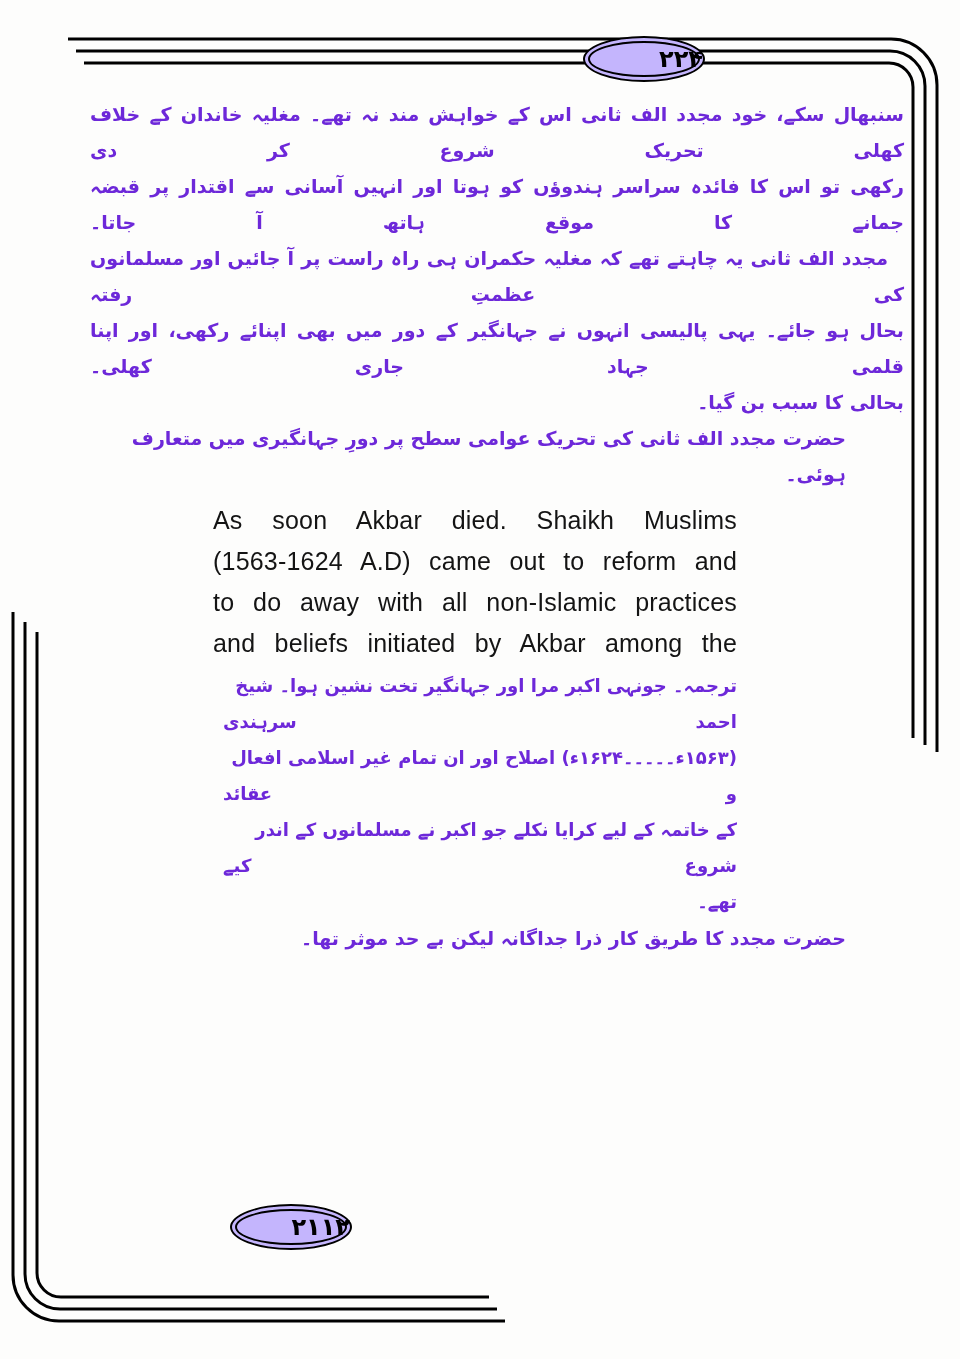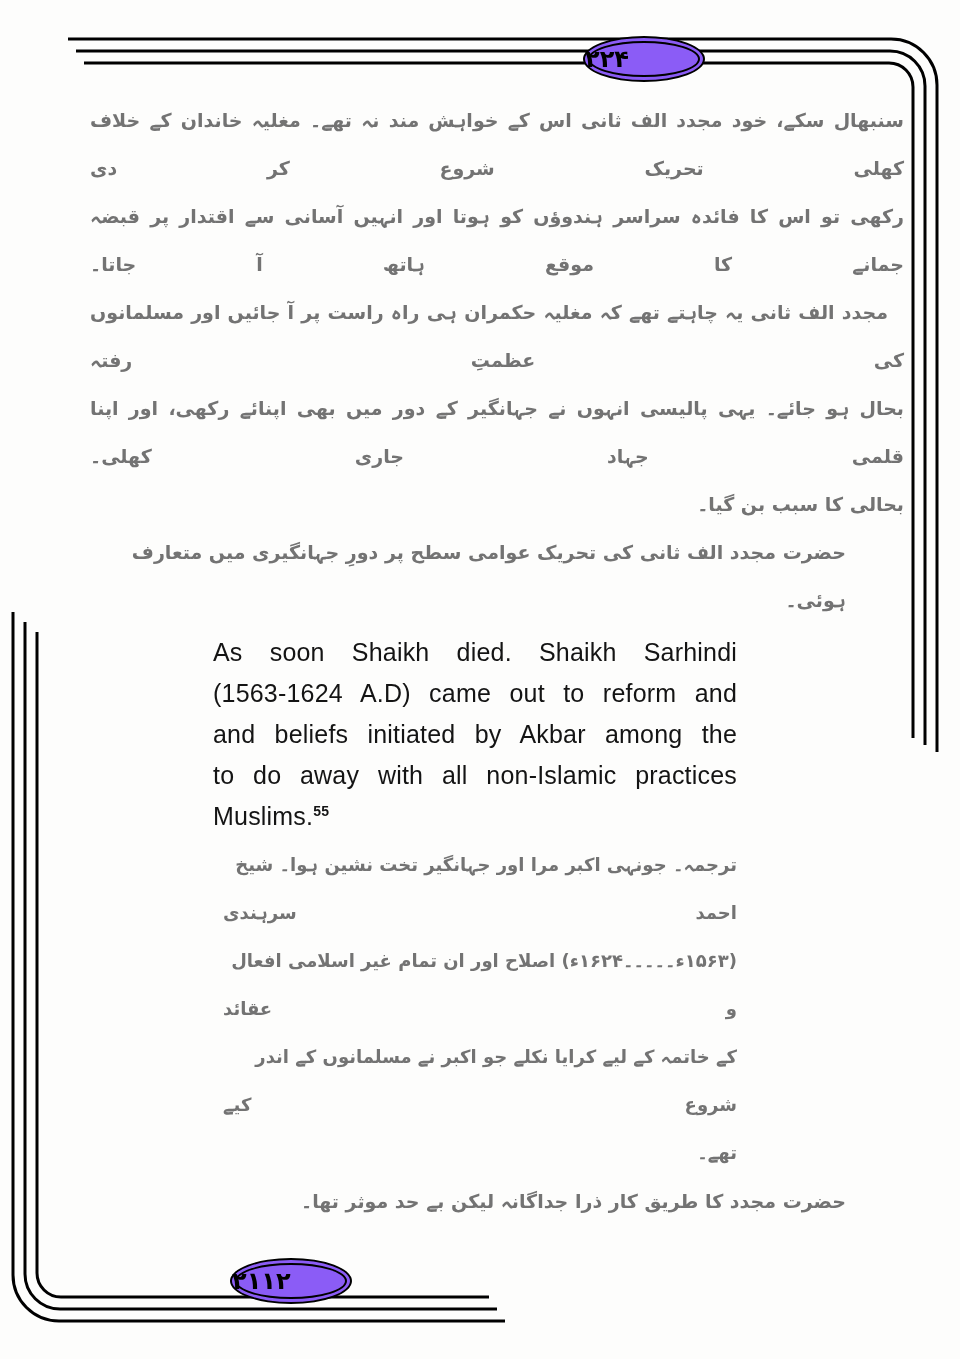--- a/index.html
+++ b/index.html
@@ -8,22 +8,22 @@
     background:#fdfdfc;overflow:hidden;color:#101010;
   }
   .frame-svg{position:absolute;inset:0;z-index:1;}
   .content{position:absolute;left:78px;top:0;width:826px;padding-top:96px;z-index:2;}
 
   
   .u-line{
     direction:rtl;
     text-align:justify;text-align-last:justify;
     font-family:"DejaVu Sans",sans-serif;
-    font-weight:700;font-size:19px;line-height:48px;
-    color:#737373;white-space:normal;margin-left:12px;
+    font-weight:700;font-size:19px;line-height:36px;
+    color:#6d28d9;white-space:normal;margin-left:12px;
   }
   .u-last{text-align:right;text-align-last:right;}
   .u-indent{text-indent:16px;}
   .u-short{margin-right:58px;}
 
   
   .eng{margin:8px 0 0 135px;width:524px;}
   .e-line{
     font-family:"Liberation Sans",sans-serif;
     font-weight:400;font-size:25px;line-height:41px;
@@ -32,36 +32,36 @@
   }
   .e-last{text-align-last:left;}
   sup.fn{font-size:14px;font-weight:700;vertical-align:super;line-height:0;}
 
   
   .trans{margin:4px 0 0 133px;width:526px;}
   .trans .u-line{font-size:18px;text-align:right;}
 
   
   .oval{
-    position:absolute;background:#8b5cf6;
+    position:absolute;background:#c4b5fd;
     border:2px solid #000;border-radius:50%;
-    display:flex;align-items:center;justify-content:flex-start;
+    display:flex;align-items:center;justify-content:flex-end;
     z-index:5;
   }
   .oval::before{
     content:"";position:absolute;inset:3px;
     border:2.5px solid #000;border-radius:50%;
   }
   .oval .num{
     position:relative;
     font-family:"DejaVu Sans",sans-serif;
     font-weight:700;font-size:24px;color:#000;
   }
   .oval-top{left:583px;top:36px;width:118px;height:42px;}
-  .oval-bottom{left:230px;top:1258px;width:118px;height:42px;}
+  .oval-bottom{left:230px;top:1204px;width:118px;height:42px;}
 </style>
 </head>
 <body>
 
 <div class="page">
 
   <svg class="frame-svg" width="960" height="1359" viewBox="0 0 960 1359" aria-hidden="true">
 
     <g fill="none" stroke="#000" stroke-width="3">
       <path d="M 68 39 L 891 39 A 46 46 0 0 1 937 85 L 937 752"></path>
@@ -95,27 +95,24 @@
       <div class="u-line u-indent">مجدد الف ثانی یہ چاہتے تھے کہ مغلیہ حکمران ہی راہ راست پر آ جائیں اور مسلمانوں کی عظمتِ رفتہ</div>
       <div class="u-line">بحال ہو جائے۔ یہی پالیسی انہوں نے جہانگیر کے دور میں بھی اپنائے رکھی، اور اپنا قلمی جہاد جاری کھلی۔</div>
       <div class="u-line u-last">بحالی کا سبب بن گیا۔</div>
     </div>
 
     <div>
       <div class="u-line u-last u-short">حضرت مجدد الف ثانی کی تحریک عوامی سطح پر دورِ جہانگیری میں متعارف ہوئی۔</div>
     </div>
 
     <div class="eng">
-      <div class="e-line">As soon Shaikh died. Shaikh Sarhindi</div>
+      <div class="e-line">As soon Akbar died. Shaikh Muslims</div>
       <div class="e-line">(1563-1624 A.D)  came out to reform and</div>
+      <div class="e-line">to do away with all non-Islamic practices</div>
       <div class="e-line">and beliefs initiated by Akbar among the</div>
-      <div class="e-line">to do away with all non-Islamic practices</div>
-      <div class="e-line e-last">
-        <span>Muslims.</span><sup class="fn">55</sup>
-      </div>
     </div>
 
     <div class="trans">
       <div class="u-line">ترجمہ۔ جونہی اکبر مرا اور جہانگیر تخت نشین ہوا۔ شیخ احمد سرہندی</div>
       <div class="u-line">(۱۵۶۳ء۔۔۔۔۔۱۶۲۴ء) اصلاح اور ان تمام غیر اسلامی افعال و عقائد</div>
       <div class="u-line">کے خاتمہ کے لیے کرایا نکلے جو اکبر نے مسلمانوں کے اندر شروع کیے</div>
       <div class="u-line u-last">تھے۔</div>
     </div>
 
     <div>

